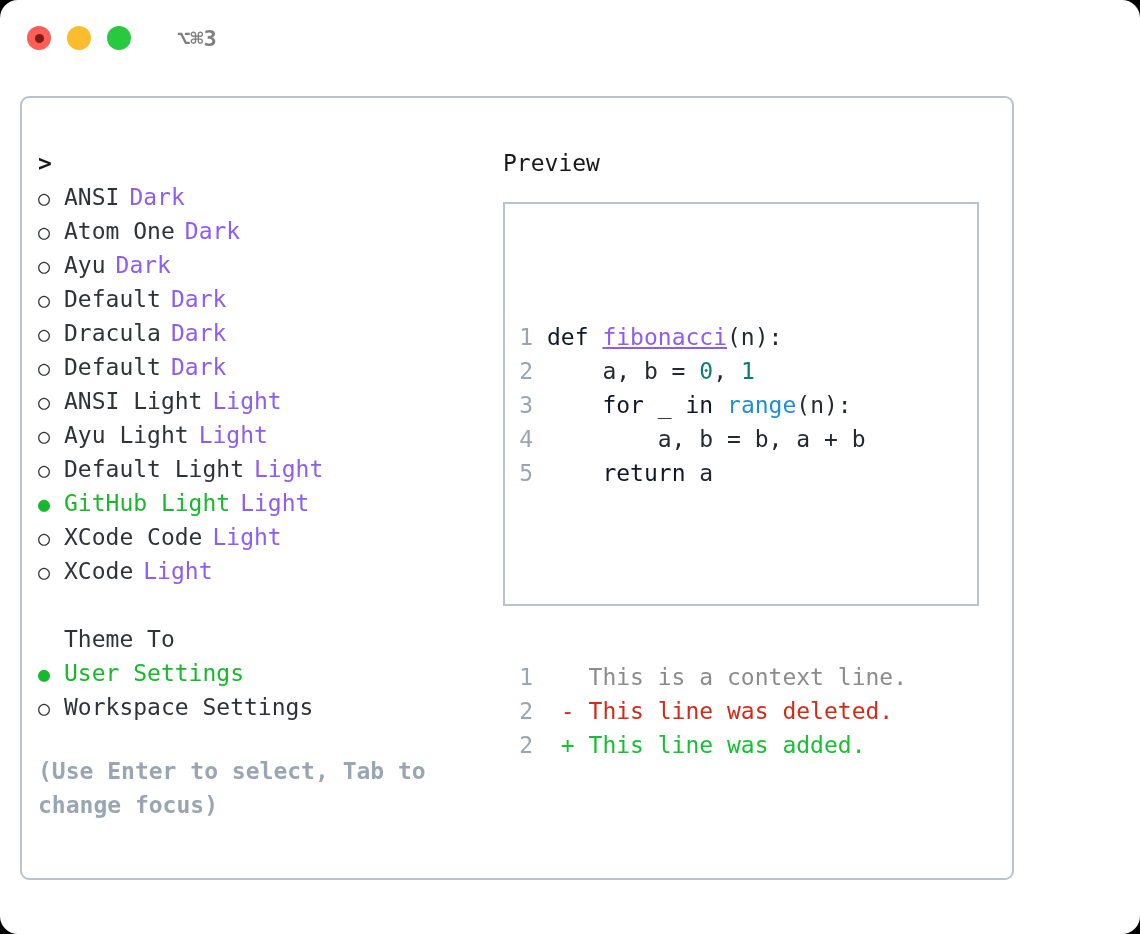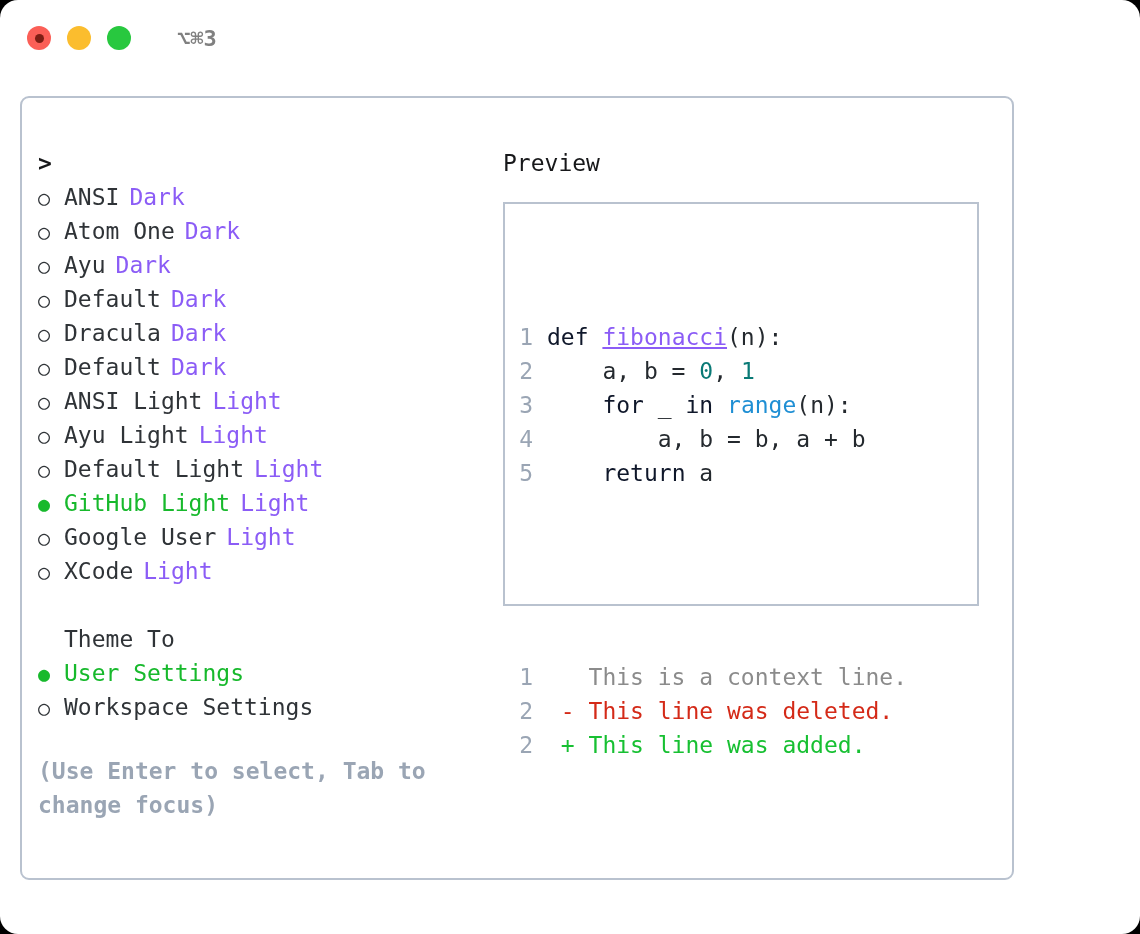--- a/index.html
+++ b/index.html
@@ -216,21 +216,21 @@
             <div class="row"><span class="marker">○</span><span class="label">ANSI</span><span class="suffix">Dark</span></div>
             <div class="row"><span class="marker">○</span><span class="label">Atom One</span><span class="suffix">Dark</span></div>
             <div class="row"><span class="marker">○</span><span class="label">Ayu</span><span class="suffix">Dark</span></div>
             <div class="row"><span class="marker">○</span><span class="label">Default</span><span class="suffix">Dark</span></div>
             <div class="row"><span class="marker">○</span><span class="label">Dracula</span><span class="suffix">Dark</span></div>
             <div class="row"><span class="marker">○</span><span class="label">Default</span><span class="suffix">Dark</span></div>
             <div class="row"><span class="marker">○</span><span class="label">ANSI Light</span><span class="suffix">Light</span></div>
             <div class="row"><span class="marker">○</span><span class="label">Ayu Light</span><span class="suffix">Light</span></div>
             <div class="row"><span class="marker">○</span><span class="label">Default Light</span><span class="suffix">Light</span></div>
             <div class="row"><span class="marker sel">●</span><span class="label sel">GitHub Light</span><span class="suffix">Light</span></div>
-            <div class="row"><span class="marker">○</span><span class="label">Google User</span><span class="suffix">Light</span></div>
+            <div class="row"><span class="marker">○</span><span class="label">XCode Code</span><span class="suffix">Light</span></div>
             <div class="row"><span class="marker">○</span><span class="label">XCode</span><span class="suffix">Light</span></div>
           </div>
 
         <div class="spacer-row"></div>
 
         <div class="row">
           <span class="marker"></span>
           <span class="label">Theme To</span>
         </div>
 

